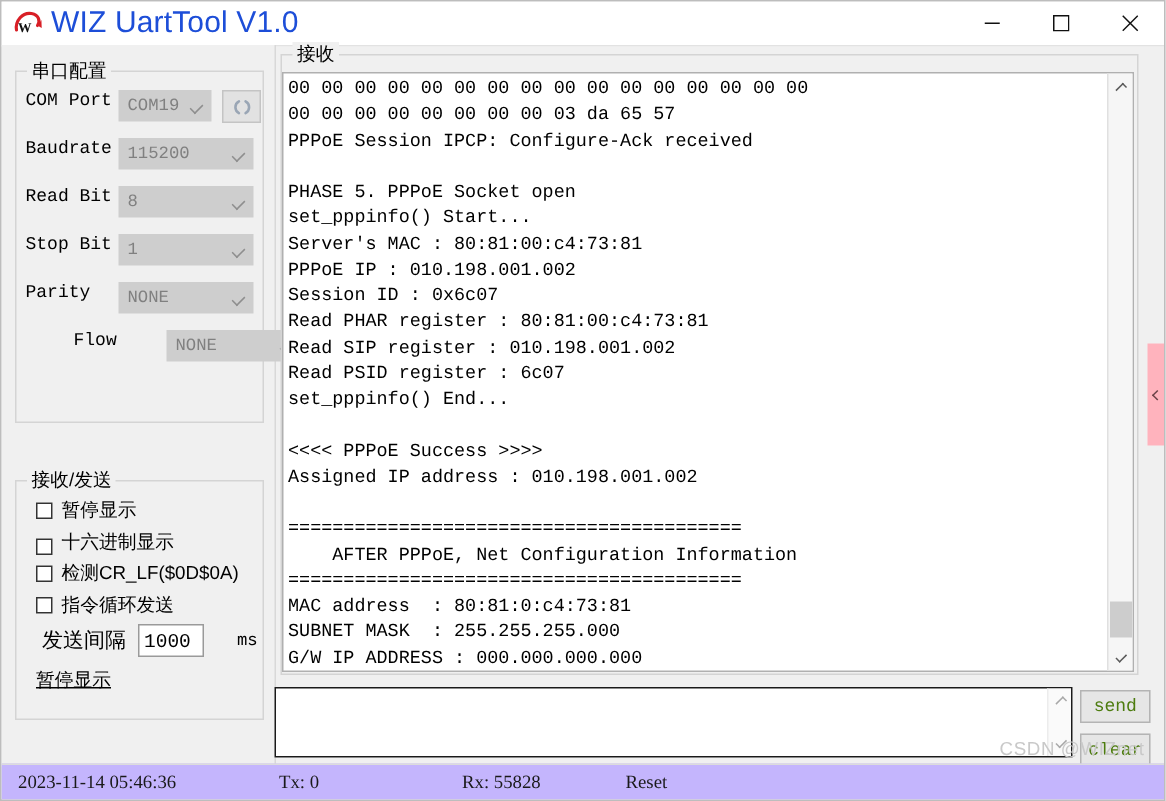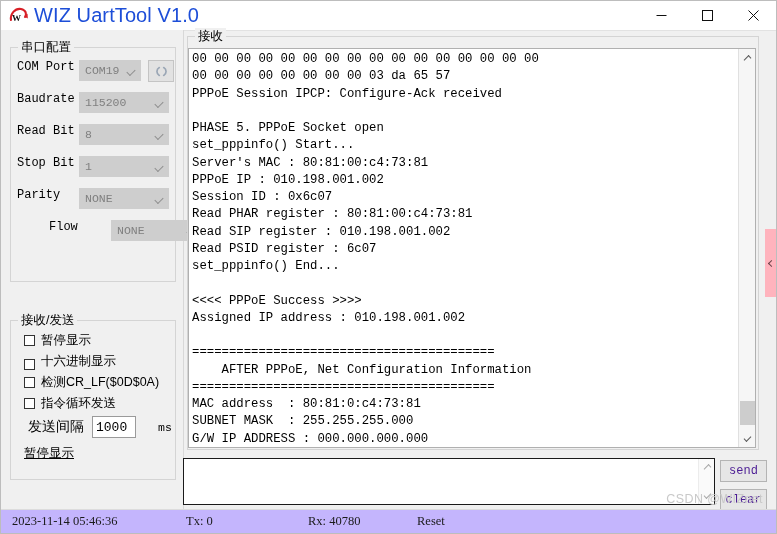--- a/index.html
+++ b/index.html
@@ -327,21 +327,21 @@
     width: 47px;
     height: 22px;
     background: #e6e6e6;
     border: 1px solid #b4b4b4;
     box-sizing: border-box;
     display: flex;
     align-items: center;
     justify-content: center;
     font-family: "Liberation Mono", monospace;
     font-size: 12px;
-    color: #4c1d95;
+    color: #4d7c0f;
   }
   #send-button { top: 459px; }
   #clear-button { top: 488px; }
 
   
   .statusbar {
     position: absolute;
     left: 0; bottom: 0;
     width: 775px;
     height: 23px;
@@ -580,21 +580,21 @@
   <div class="side-btn" id="clear-button">clear</div>
 
   <div class="watermark">CSDN @WIZnet</div>
   <div class="side-tab">
     <span class="chev"></span>
   </div>
 
   <div class="statusbar">
     <div class="status-item" id="status-time">2023-11-14 05:46:36</div>
     <div class="status-item" id="status-tx">Tx: 0</div>
-    <div class="status-item" id="status-rx">Rx: 40780</div>
+    <div class="status-item" id="status-rx">Rx: 55828</div>
     <div class="status-item" id="status-reset">Reset</div>
     <div class="resize-grip">
       <svg width="12" height="12" viewBox="0 0 12 12">
         <circle cx="10" cy="10" r="0.9" fill="#b8b8b8"></circle>
         <circle cx="6.5" cy="10" r="0.9" fill="#b8b8b8"></circle>
         <circle cx="10" cy="6.5" r="0.9" fill="#b8b8b8"></circle>
         <circle cx="3" cy="10" r="0.9" fill="#c8c8c8"></circle>
         <circle cx="10" cy="3" r="0.9" fill="#c8c8c8"></circle>
         <circle cx="6.5" cy="6.5" r="0.9" fill="#c8c8c8"></circle>
       </svg>

